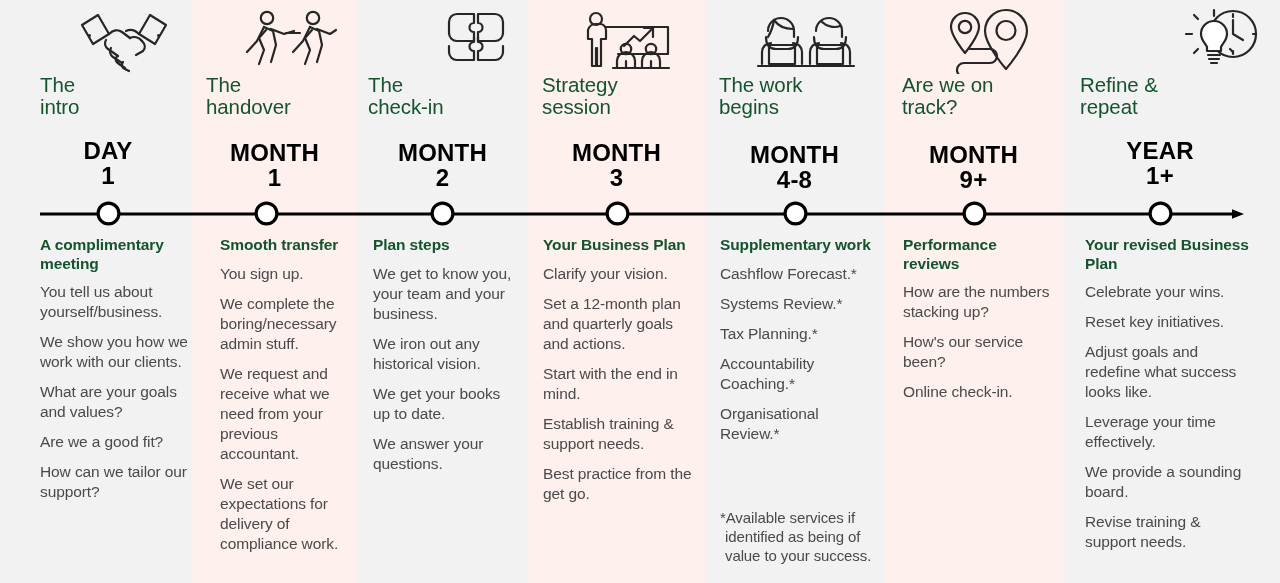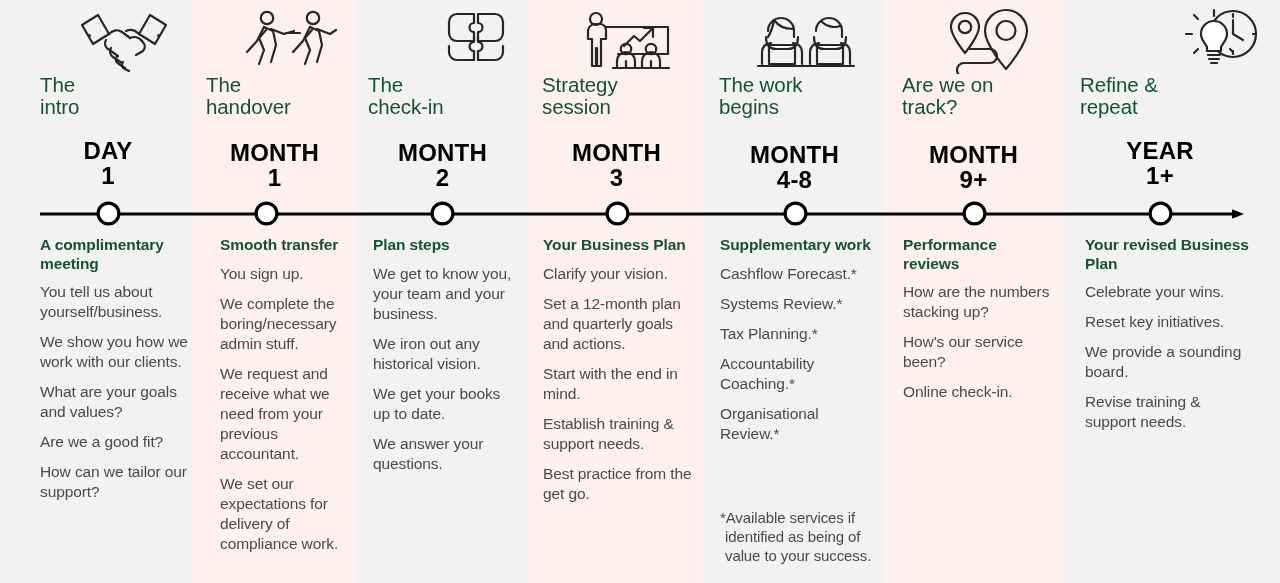--- a/index.html
+++ b/index.html
@@ -357,18 +357,20 @@
       <span class="when-unit">YEAR</span>
       <span class="when-value">1+</span>
     </div>
     <svg class="node" style="position:absolute;left:84px;top:200px;" width="27" height="27" viewBox="0 0 27 27">
       <circle cx="13.5" cy="13.5" r="10.4" fill="#ffffff" stroke="#000000" stroke-width="3.2"></circle>
     </svg>
     <div class="stage-body" style="left:22px;width:166px;">
       <p class="body-heading">Your revised Business Plan</p>
       <p class="body-item">Celebrate your wins.</p>
       <p class="body-item">Reset key initiatives.</p>
+      <p class="body-item">Adjust goals and redefine what success looks like.</p>
+      <p class="body-item">Leverage your time effectively.</p>
       <p class="body-item">We provide a sounding board.</p>
       <p class="body-item">Revise training &amp; support needs.</p>
     </div>
   </div>
 
 </div>
 
 </body></html>

